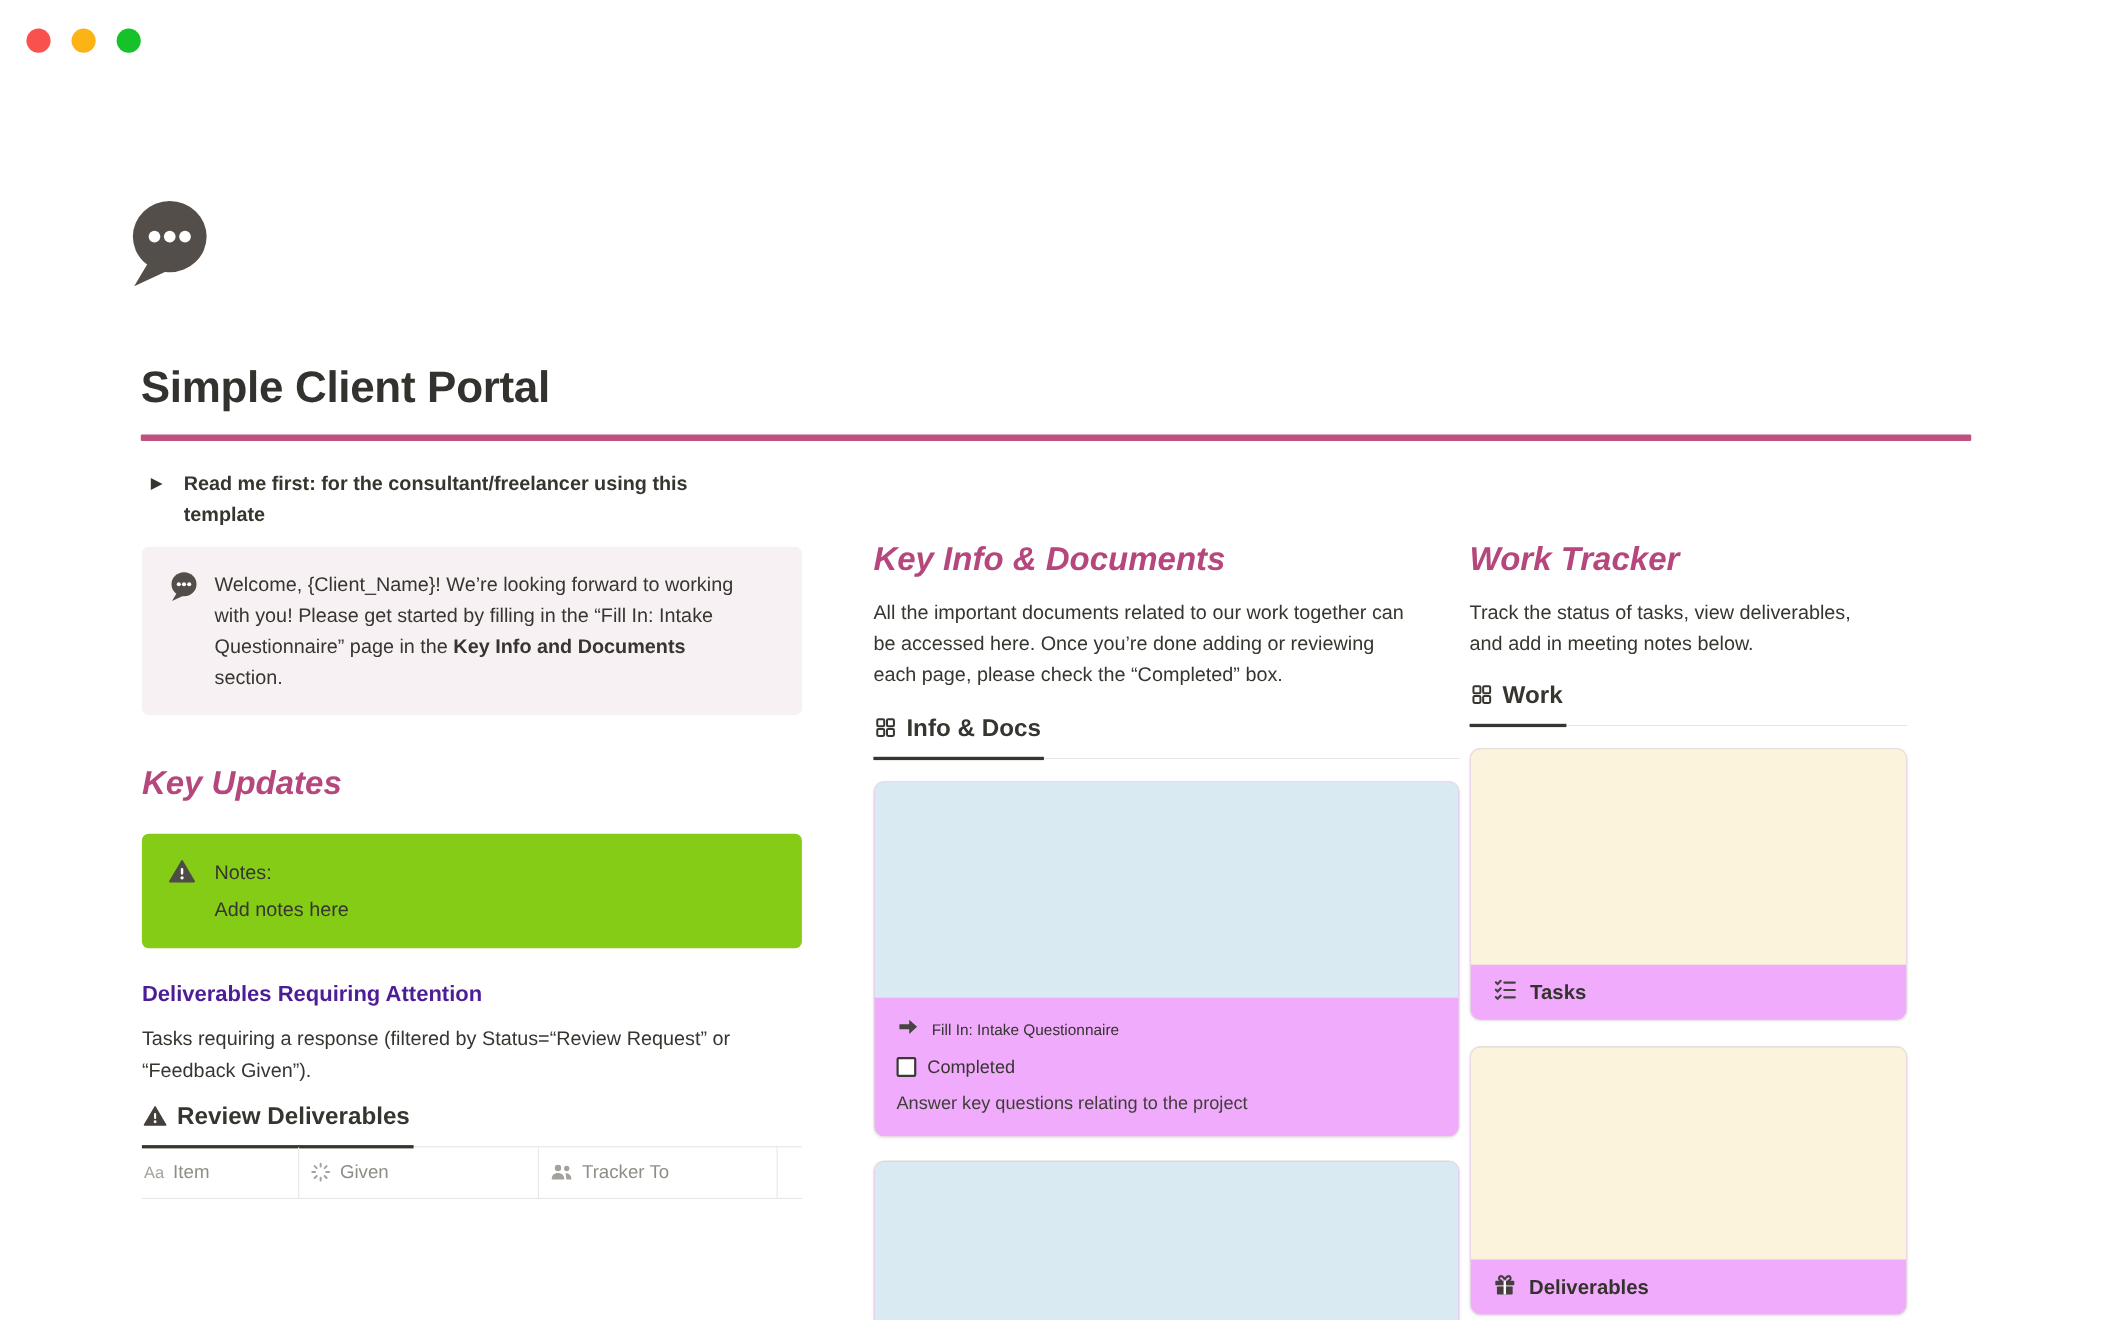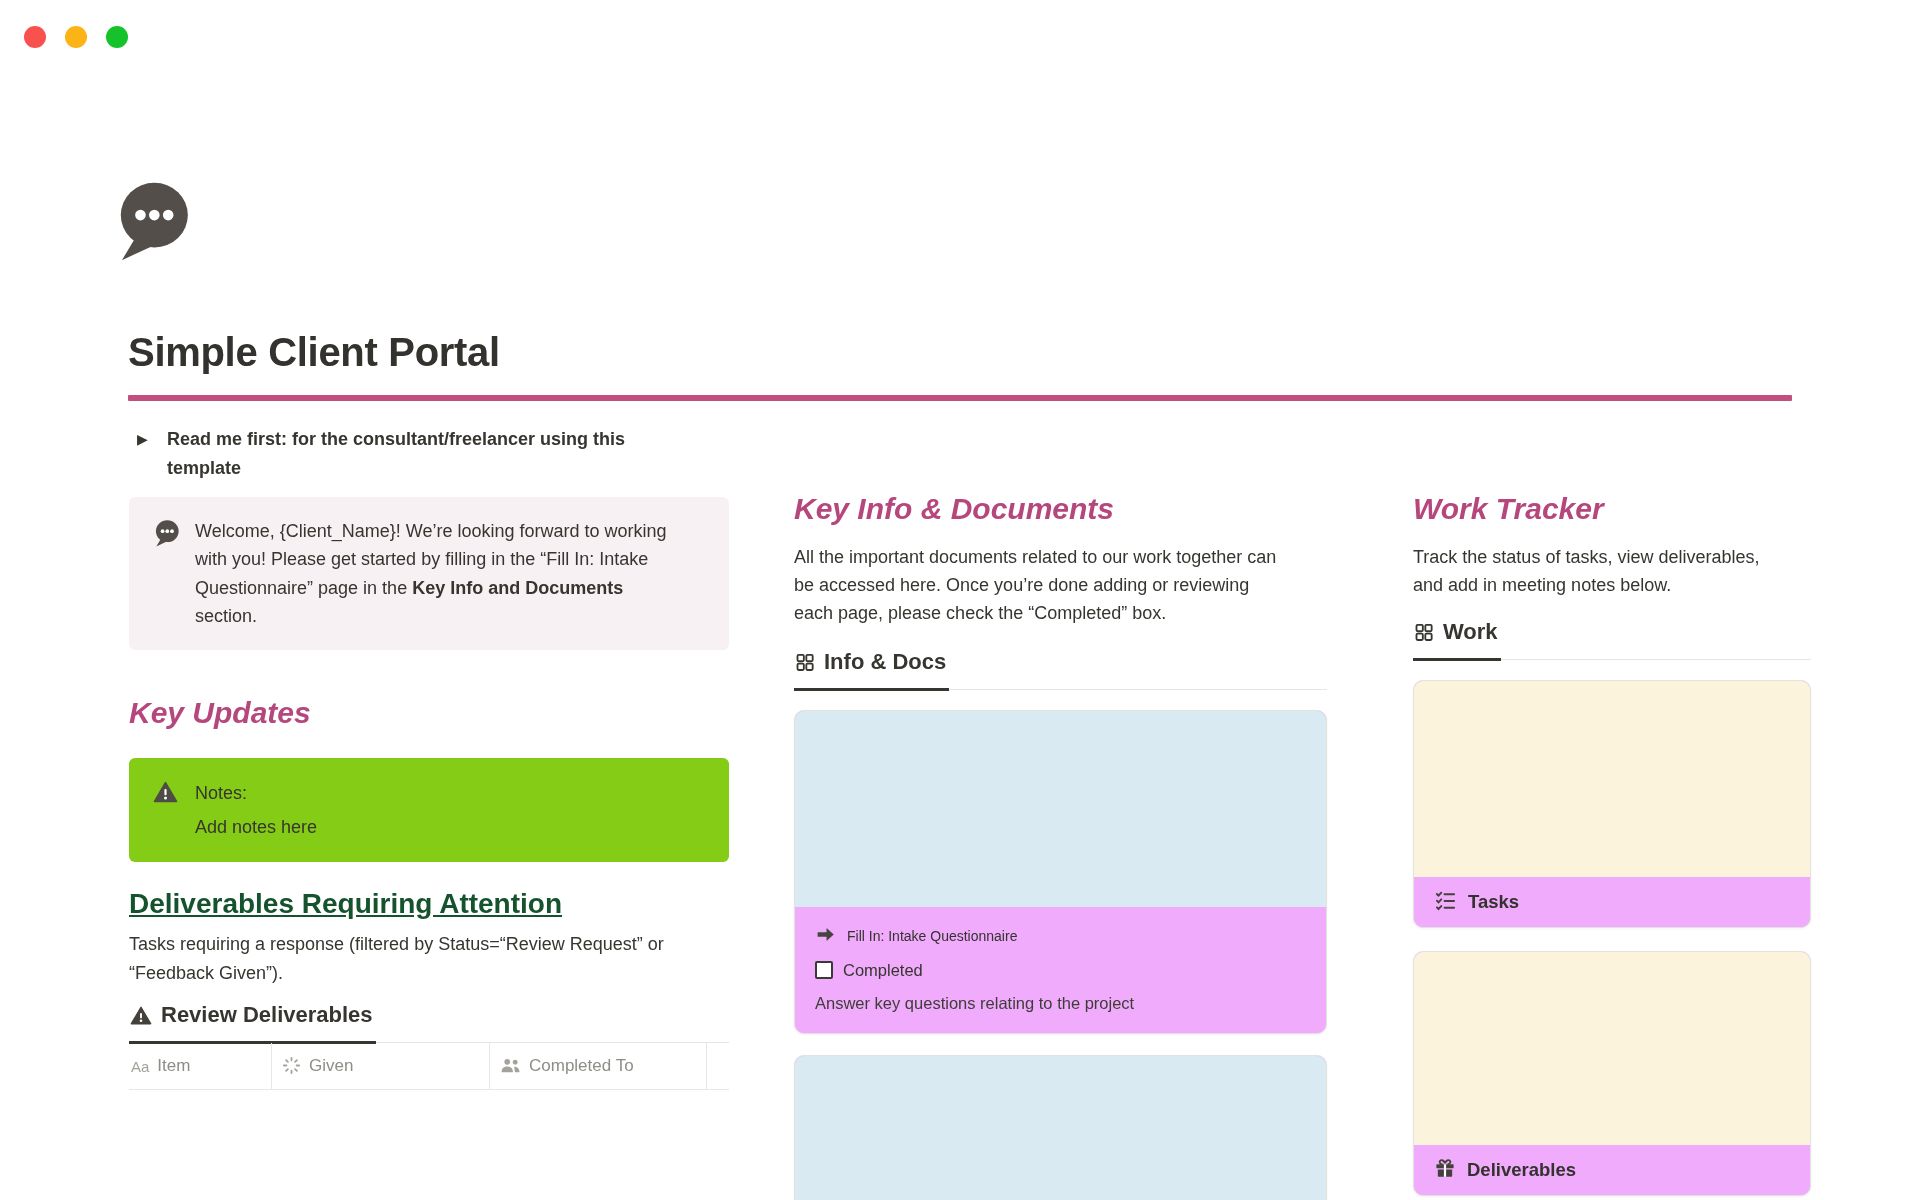--- a/index.html
+++ b/index.html
@@ -10,41 +10,41 @@
   .light{width:22px;height:22px;border-radius:50%;}
   
   .page-icon{position:absolute;left:115px;top:178px;}
   .page-title{position:absolute;left:128px;top:330px;margin:0;font-size:40px;line-height:44px;
               font-weight:700;letter-spacing:-0.3px;color:#34322e;}
   .accent-divider{position:absolute;left:128px;top:395px;width:1664px;height:6px;border-radius:1px;}
   
   .col{position:absolute;top:490px;}
   .col1{left:129px;top:425px;width:600px;}
   .col2{left:794px;width:533px;}
-  .col3{left:1413px;width:398px;}
+  .col3{left:1336px;width:398px;}
   
   .toggle{display:flex;align-items:flex-start;}
   .toggle-tri{width:30px;flex:0 0 30px;font-size:14px;line-height:29px;margin-left:8px;color:#37352f;}
   .toggle-text{font-weight:700;font-size:18px;line-height:29px;}
   
   .callout{display:flex;align-items:flex-start;border-radius:6px;padding:20px 24px;}
   .callout .ico{flex:0 0 27px;margin-top:2px;}
   .callout-text{margin-left:15px;font-size:18px;line-height:28.3px;}
   .welcome{margin-top:14px;}
   .notes{margin-top:26px;}
   .notes-line1{font-size:18px;line-height:30px;}
   .notes-line2{font-size:18px;line-height:30px;margin-top:4px;}
   
   .help-row{margin-top:8px;display:flex;align-items:center;height:30px;}
   .help-row .ico{flex:0 0 23px;margin-left:6px;}
   .help-link{margin-left:13px;font-size:18px;border-bottom:1.5px solid #cfcdc7;cursor:pointer;}
   
   .h-pink{font-size:30px;line-height:38px;font-weight:700;margin:0;font-style:italic;}
   .ku{margin-top:44px;}
-  .h3{font-size:28px;line-height:28px;font-weight:700;margin:28px 0 0 0;color:#14532d;text-decoration:underline;}
+  .h3{font-size:20px;line-height:28px;font-weight:700;margin:28px 0 0 0;color:#4c1d95;}
   .para{font-size:18px;line-height:29px;margin-top:12px;}
   .para3{line-height:28px;margin-top:15px;}
   
   .tabbar{border-bottom:1px solid #e7e5e2;margin-top:14px;}
   .tab{display:inline-flex;align-items:center;gap:9px;padding:0 3px 13px 1px;
        border-bottom:3px solid #37352f;margin-bottom:-2px;cursor:pointer;}
   .tab-label{font-size:22px;font-weight:600;color:#37352f;}
   .tabbar-mid{margin-top:22px;}
   .tabbar-right{margin-top:20px;}
   
@@ -177,21 +177,21 @@
       </div>
       <div class="dbcell c-assigned">
         <span>
           <svg width="21" height="19" viewBox="0 0 26 22" fill="#a5a29b" style="vertical-align:-3px;">
             <circle cx="9" cy="6.5" r="3.6"></circle>
             <path d="M2 18.5c0-4 3.1-6.4 7-6.4s7 2.4 7 6.4v1H2Z"></path>
             <circle cx="18.8" cy="7" r="3"></circle>
             <path d="M17.5 12.4c3.6 0 6.5 2.2 6.5 5.9v1.2h-5.5Z"></path>
           </svg>
         </span>
-        <span>Completed To</span>
+        <span>Tracker To</span>
       </div>
       <div class="dbcell c-sliver"></div>
     </div>
   </div>
 
   <div class="col col2">
     <h2 class="h-pink" style="color: rgb(181, 71, 125);">Key Info &amp; Documents</h2>
     <div class="para para3">All the important documents related to our work together can<br>be accessed here. Once you’re done adding or reviewing<br>each page, please check the “Completed” box.</div>
 
     <div class="tabbar tabbar-mid">

